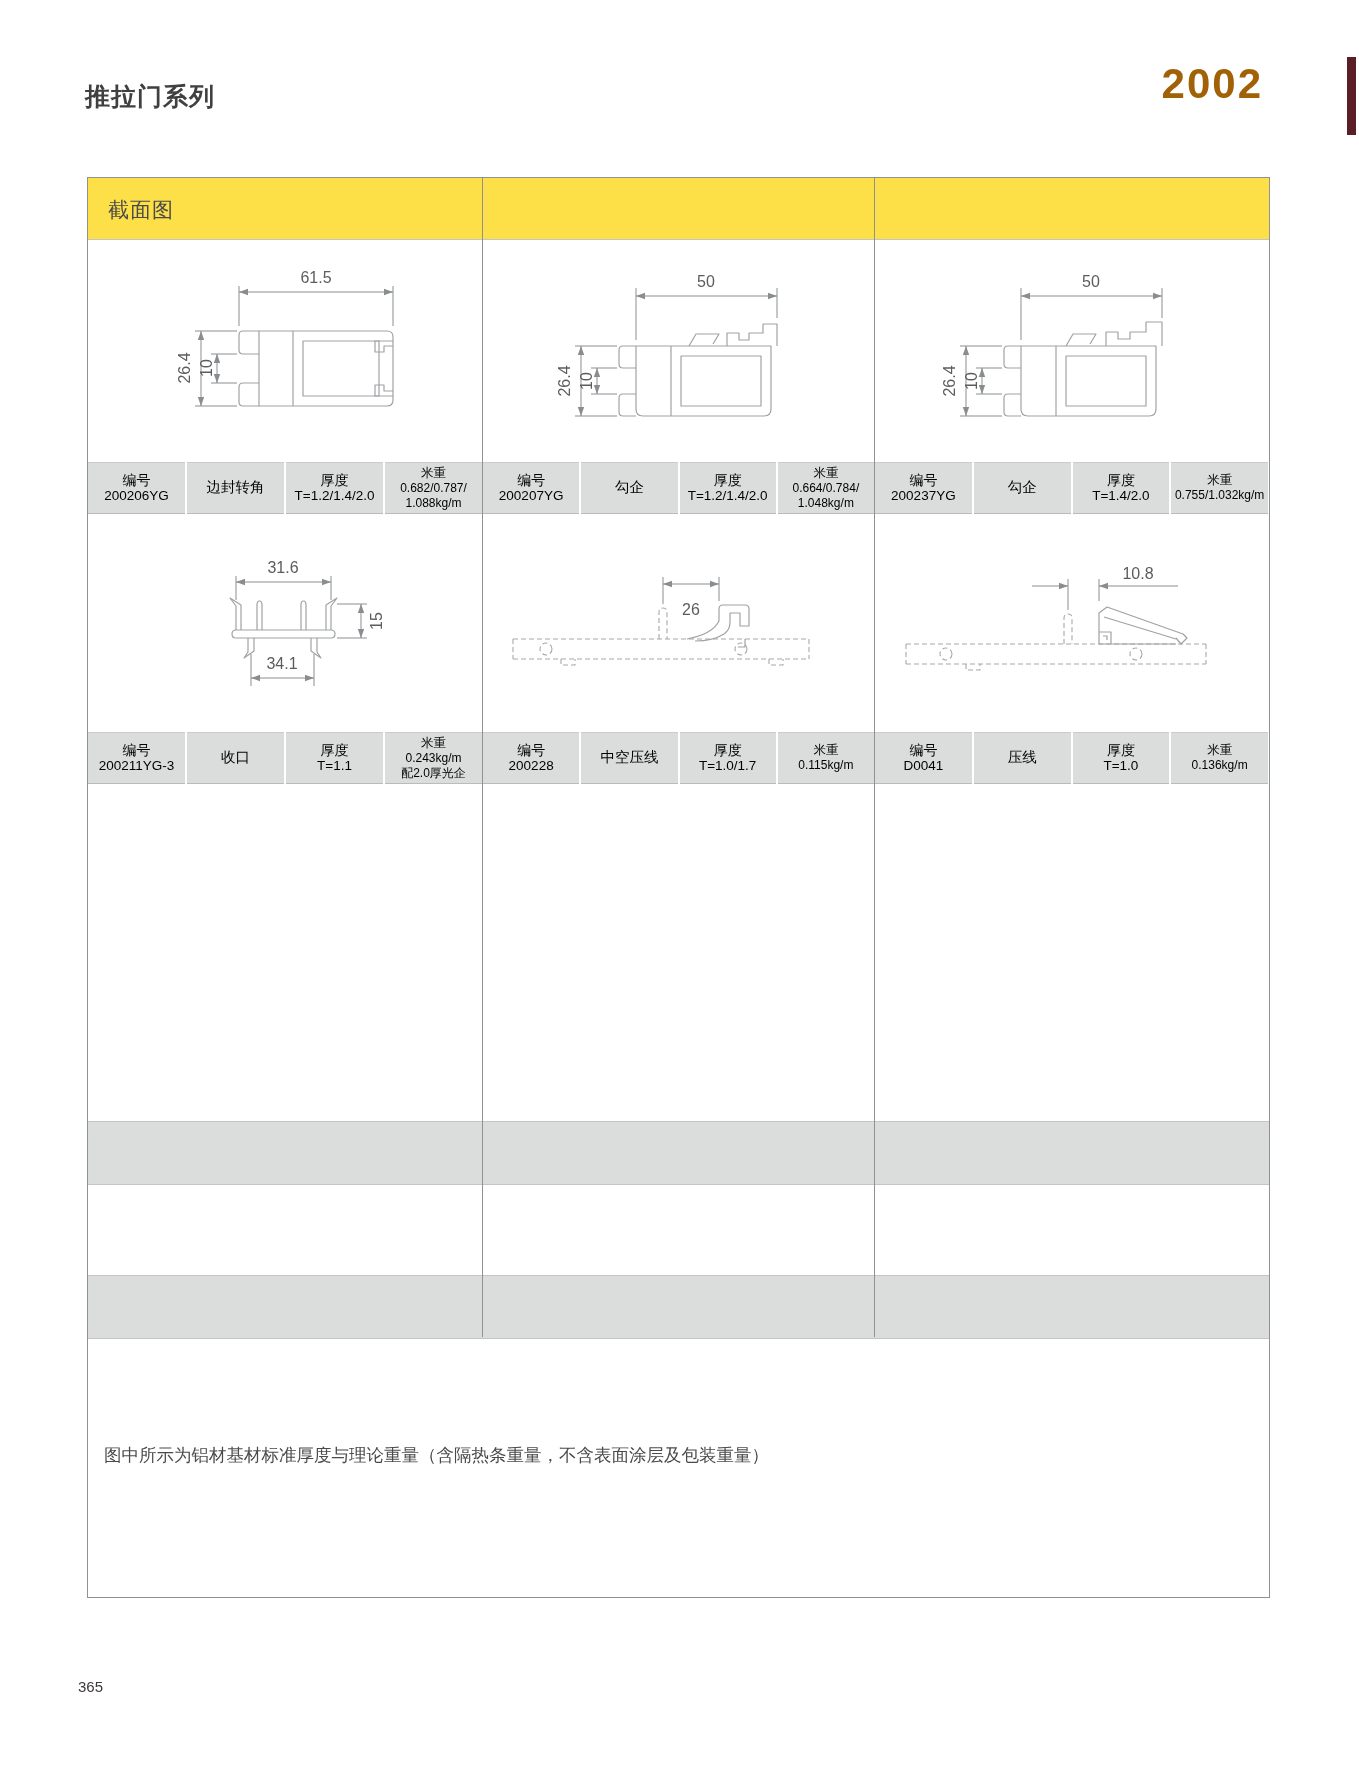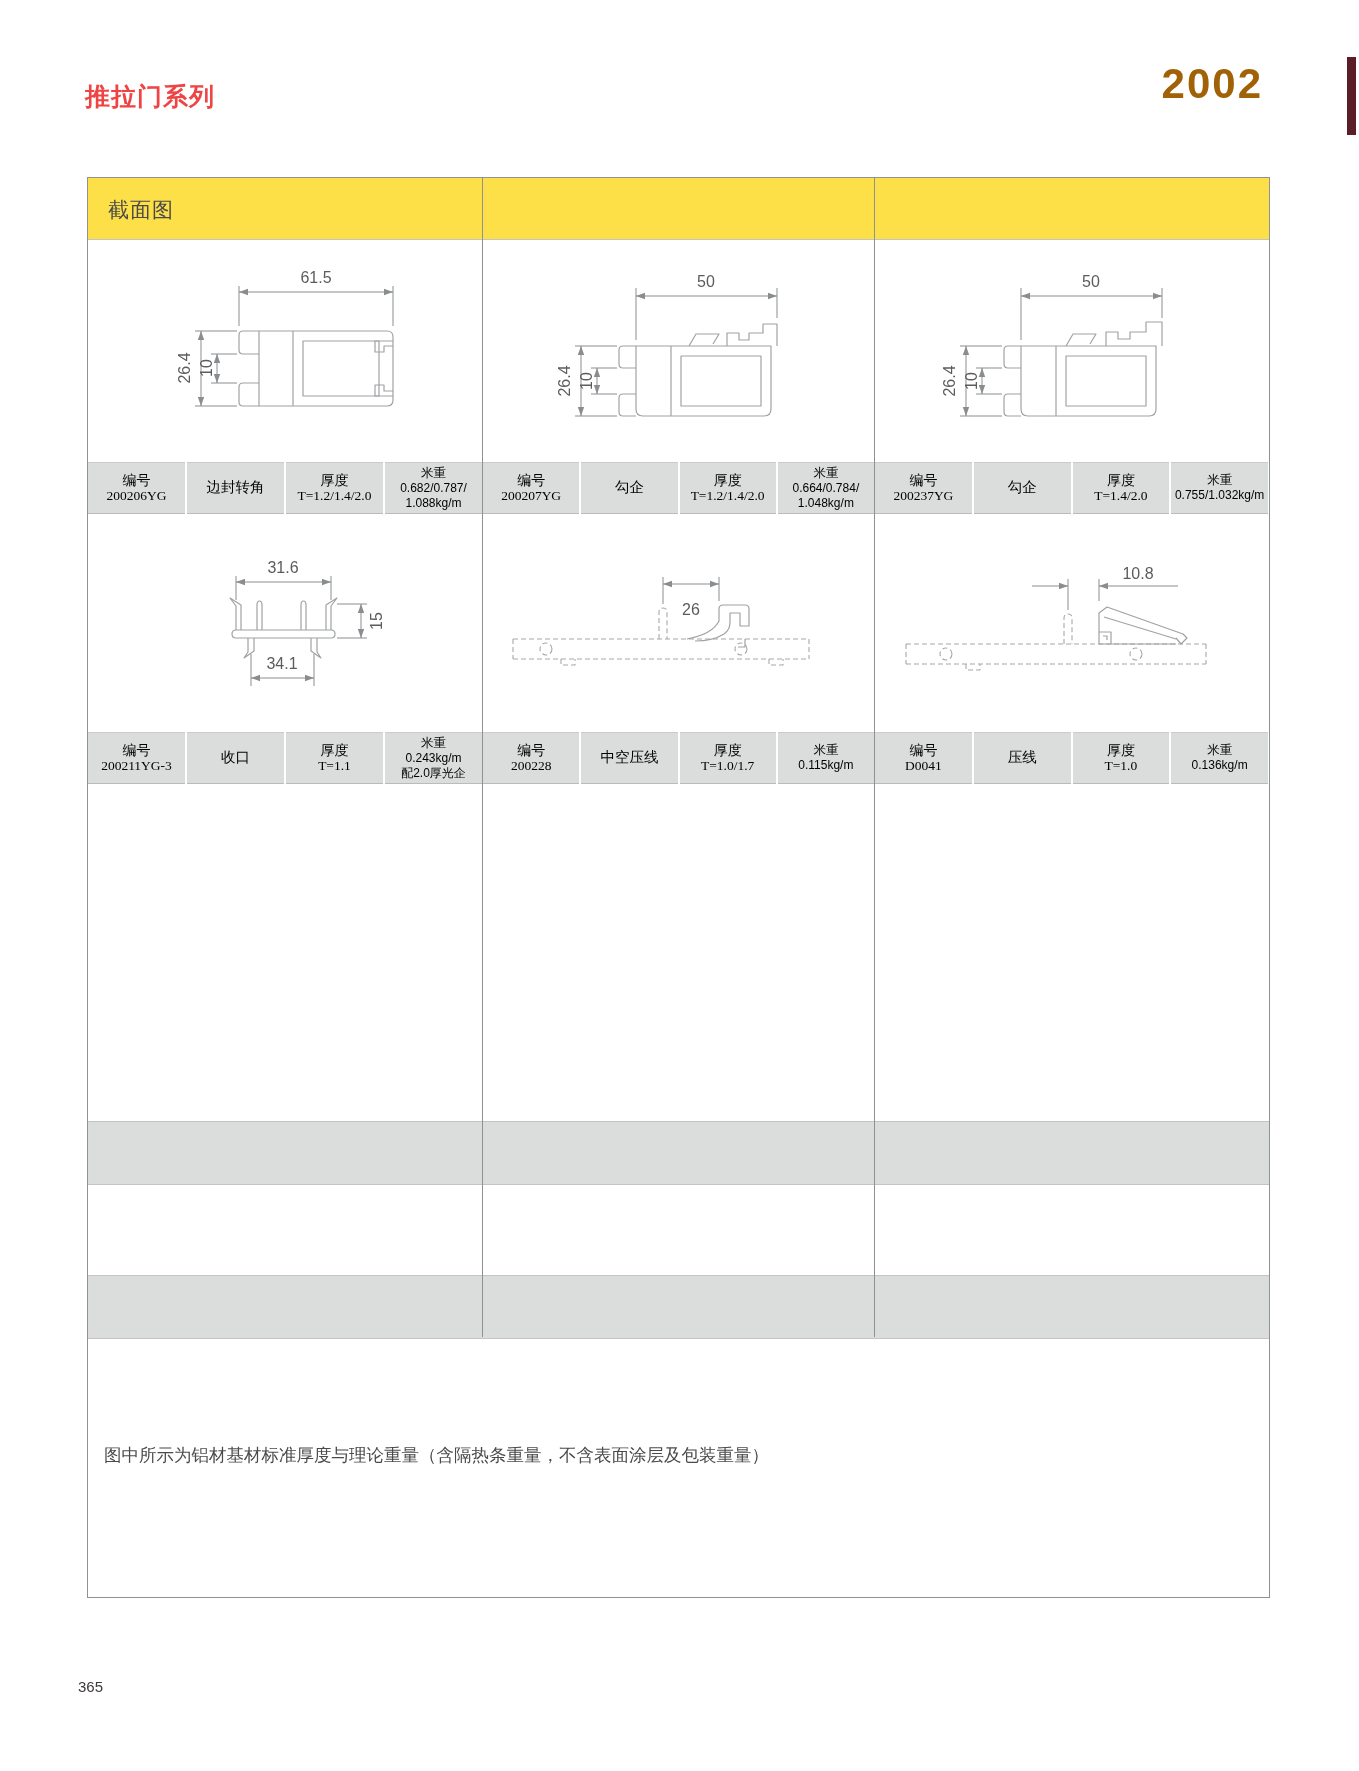--- a/index.html
+++ b/index.html
@@ -1,20 +1,20 @@
 <!DOCTYPE html>
 <html><head>
 <meta charset="utf-8">
 <style>
   html,body{margin:0;padding:0;background:#ffffff;}
   .page{
     position:relative;width:1359px;height:1771px;background:#ffffff;
     font-family:"Liberation Sans","DejaVu Sans",sans-serif;overflow:hidden;
   }
-  .series-title{position:absolute;left:85px;top:80px;font-size:25px;font-weight:700;color:#ef4444;letter-spacing:1px;}
+  .series-title{position:absolute;left:85px;top:80px;font-size:25px;font-weight:700;color:#404040;letter-spacing:1px;}
   .model-num{position:absolute;right:96px;top:60px;font-size:42px;font-weight:700;color:#a16207;letter-spacing:2px;}
   .accent-bar{position:absolute;left:1347px;top:57px;width:9px;height:78px;background:#5b1e27;}
   .page-num{position:absolute;left:78px;top:1678px;font-size:15px;color:#3e3a39;}
 
   .sheet{
     position:absolute;left:87px;top:177px;width:1181px;height:1419px;
     border:1px solid #8f9193;background:#ffffff;
   }
   .sheet-head{
     position:absolute;left:0;top:0;width:100%;height:61px;background:#fde047;
@@ -33,21 +33,21 @@
   .spec-row .g1{left:0;width:394px;}
   .spec-row .g2{left:395px;width:391px;}
   .spec-row .g3{left:787px;width:393px;}
   .cell{
     flex:1;background:#dbdcdc;display:flex;flex-direction:column;
     align-items:center;justify-content:center;color:#000000;
     border-top:1px solid #c9cbcc;border-bottom:1px solid #b9bbbc;
     text-align:center;line-height:1.2;
   }
   .cell .l{font-size:14px;}
-  .cell .v{font-size:13.5px;font-family:Liberation Serif, serif;}
+  .cell .v{font-size:13.5px;}
   .cell .n{font-size:14.5px;}
   .cell .wl{font-size:12.5px;}
   .cell .wv{font-size:12px;}
 
   .diagram{position:absolute;}
   .diagram svg{position:absolute;left:0;top:0;}
   .dim{
     position:absolute;font-size:16px;color:#5a5c5e;text-align:center;height:20px;line-height:20px;
   }
   .dim.rot{transform:rotate(-90deg);}

